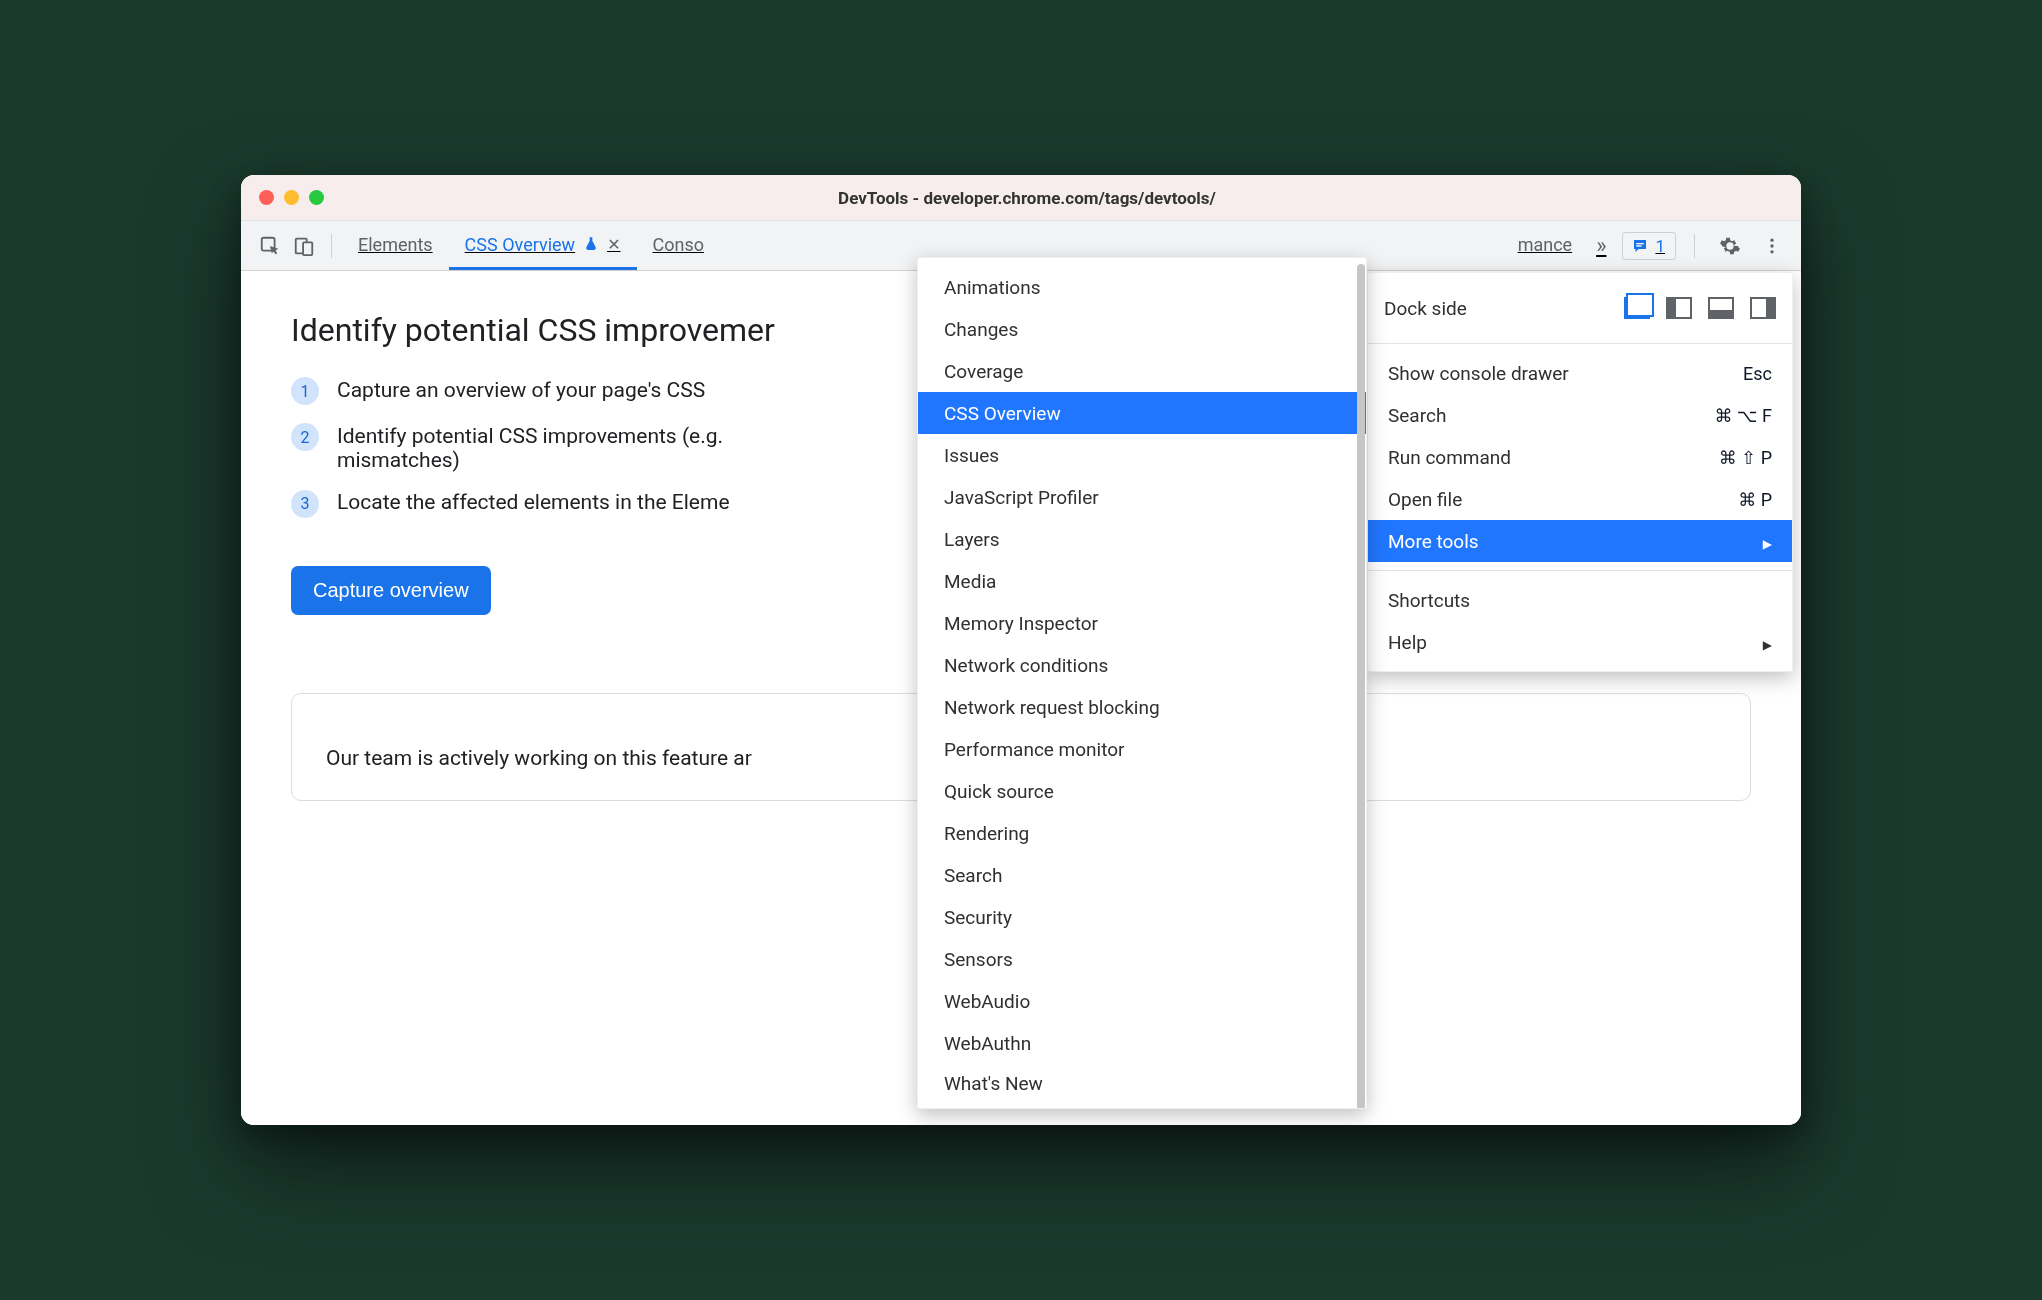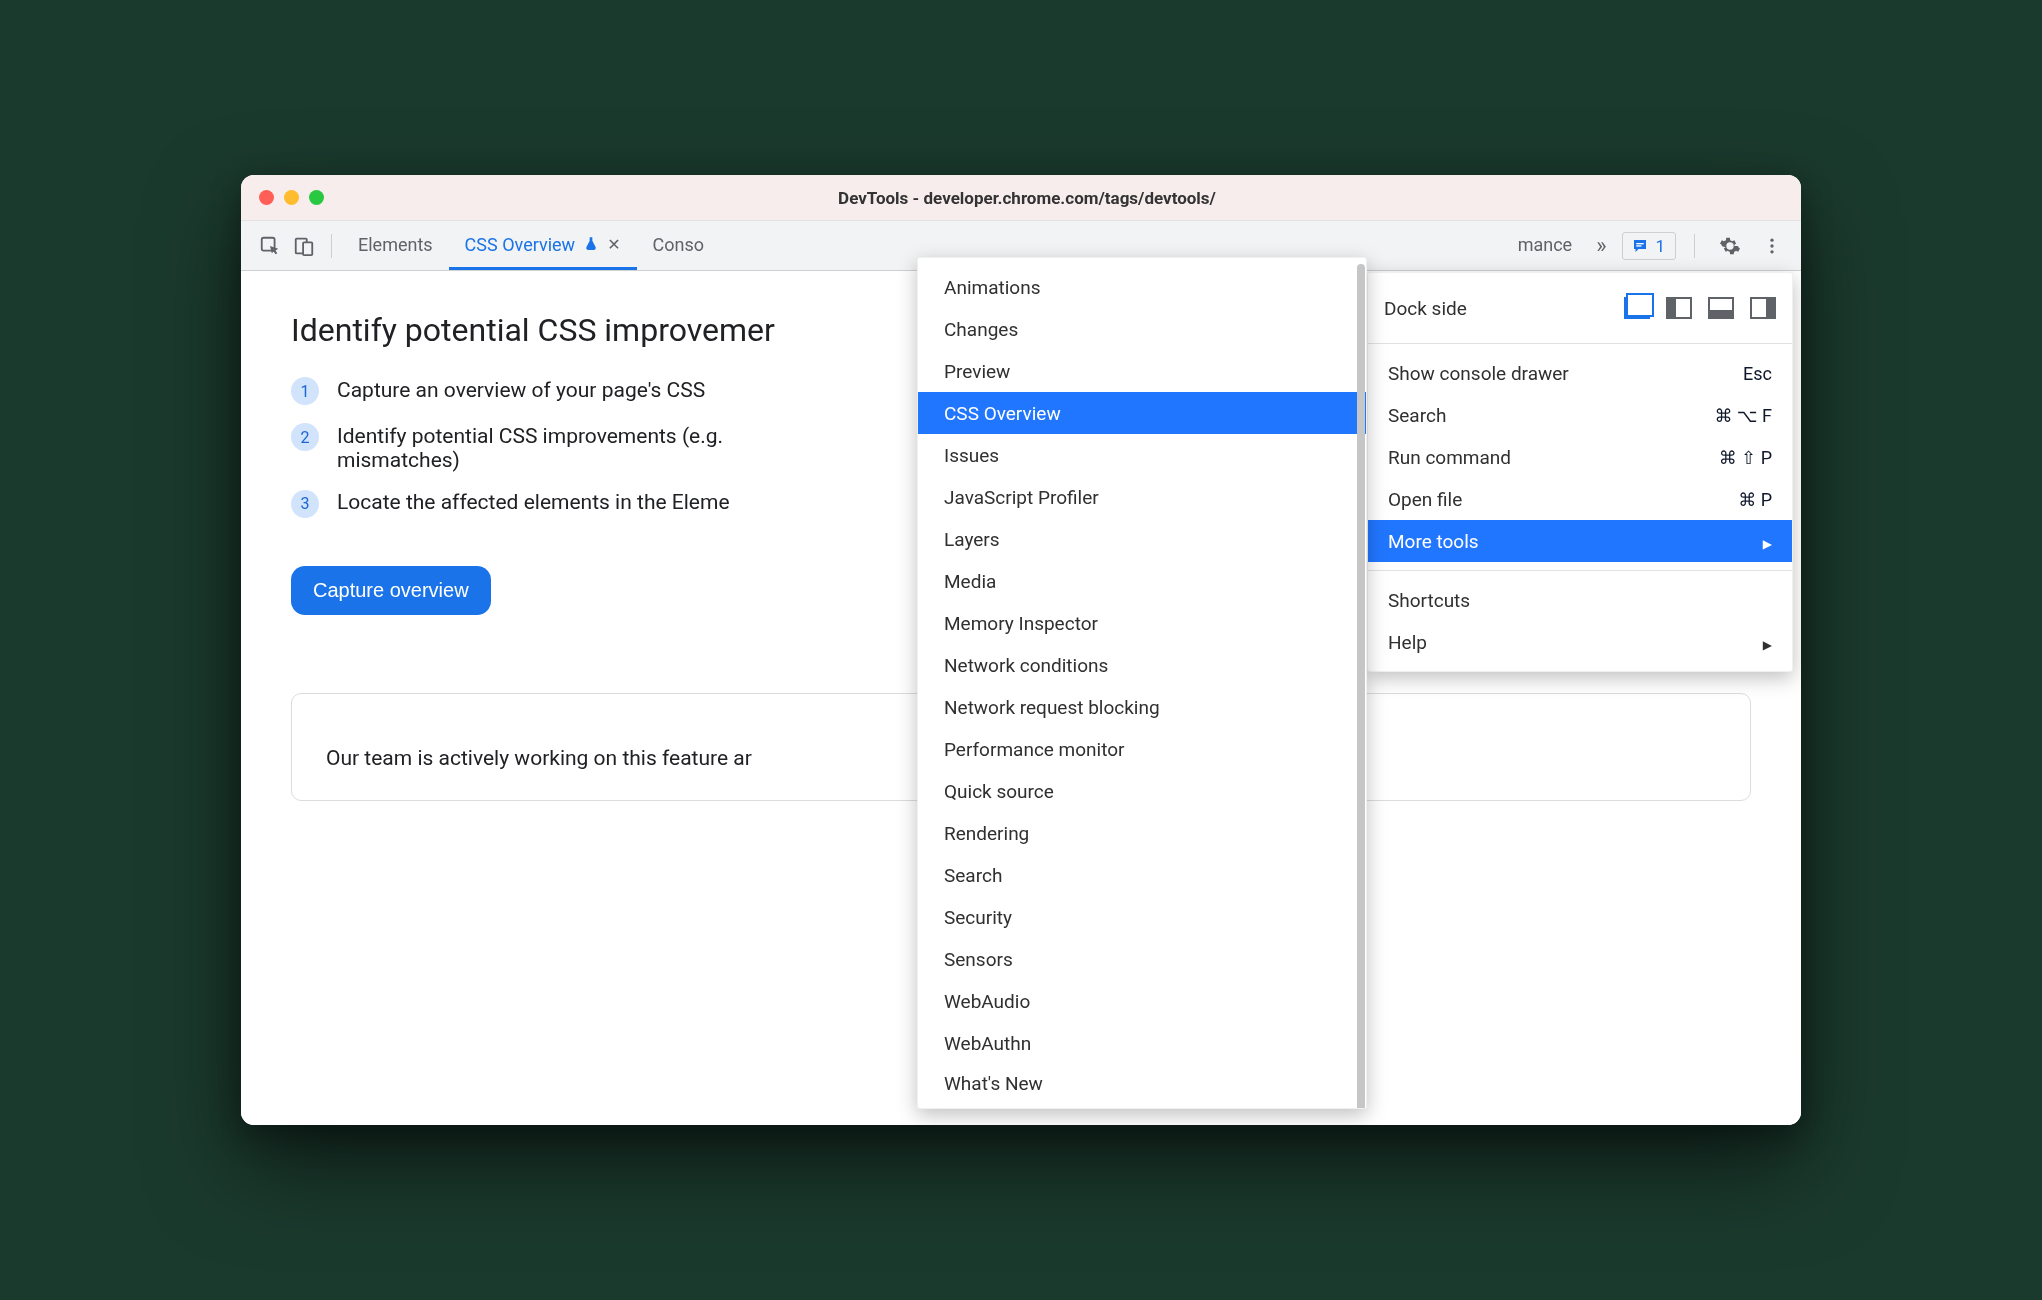--- a/index.html
+++ b/index.html
@@ -44,20 +44,21 @@
   }
   
   .toolbar {
     height: 50px;
     background: #f1f3f4;
     border-bottom: 1px solid #d0d0d0;
     display: flex;
     align-items: center;
     padding: 0 12px;
     position: relative;
+    text-decoration: underline;
   }
   .toolbar .icon-btn {
     width: 34px; height: 34px; display: flex; align-items: center; justify-content: center;
     color: #5f6368; cursor: pointer;
   }
   .toolbar .sep { width: 1px; height: 24px; background: #cfcfcf; margin: 0 10px; }
   .tabs { display: flex; align-items: center; height: 100%; }
   .tab {
     padding: 0 16px; height: 100%; display: flex; align-items: center;
     font-size: 18px; color: #5f6368; cursor: pointer; gap: 8px;
@@ -79,21 +80,21 @@
   }
   .content h1 { font-size: 32px; font-weight: 400; color: #202124; margin-bottom: 28px; }
   .list { display: flex; flex-direction: column; gap: 18px; max-width: 720px; }
   .list-item { display: flex; gap: 18px; font-size: 21px; color: #202124; align-items: baseline; }
   .bullet {
     width: 28px; height: 28px; border-radius: 50%; background: #d2e3fc; color: #1967d2;
     font-size: 16px; display: flex; align-items: center; justify-content: center; flex: 0 0 28px;
   }
   .capture-btn {
     margin-top: 48px; background: #1a73e8; color: #fff; border: none;
-    padding: 13px 22px; font-size: 20px; border-radius: 14px; cursor: pointer;
+    padding: 13px 22px; font-size: 20px; border-radius: 7px; cursor: pointer;
   }
   .preview-card {
     margin-top: 78px; border: 1px solid #dadce0; border-radius: 10px; padding: 30px 34px;
   }
   .preview-head { display: flex; align-items: center; gap: 12px; color: #1a73e8; font-size: 22px; font-weight: 500; }
   .preview-card p { margin-top: 22px; font-size: 21px; color: #202124; }
   .dangling-link { color: #1a73e8; text-decoration: underline; position: absolute; left: 1092px; top: 629px; font-size: 21px; }
   
   .menu {
     position: absolute; background: #fff; box-shadow: 0 6px 20px rgba(0,0,0,0.25);
@@ -294,21 +295,21 @@
 
   <div class="menu tools-menu">
     <div class="scroll" id="tools-scroll">
         <div class="row">
           <span>Animations</span>
         </div>
         <div class="row">
           <span>Changes</span>
         </div>
         <div class="row">
-          <span>Preview</span>
+          <span>Coverage</span>
         </div>
         <div class="row selected">
           <span>CSS Overview</span>
         </div>
         <div class="row">
           <span>Issues</span>
         </div>
         <div class="row">
           <span>JavaScript Profiler</span>
         </div>

